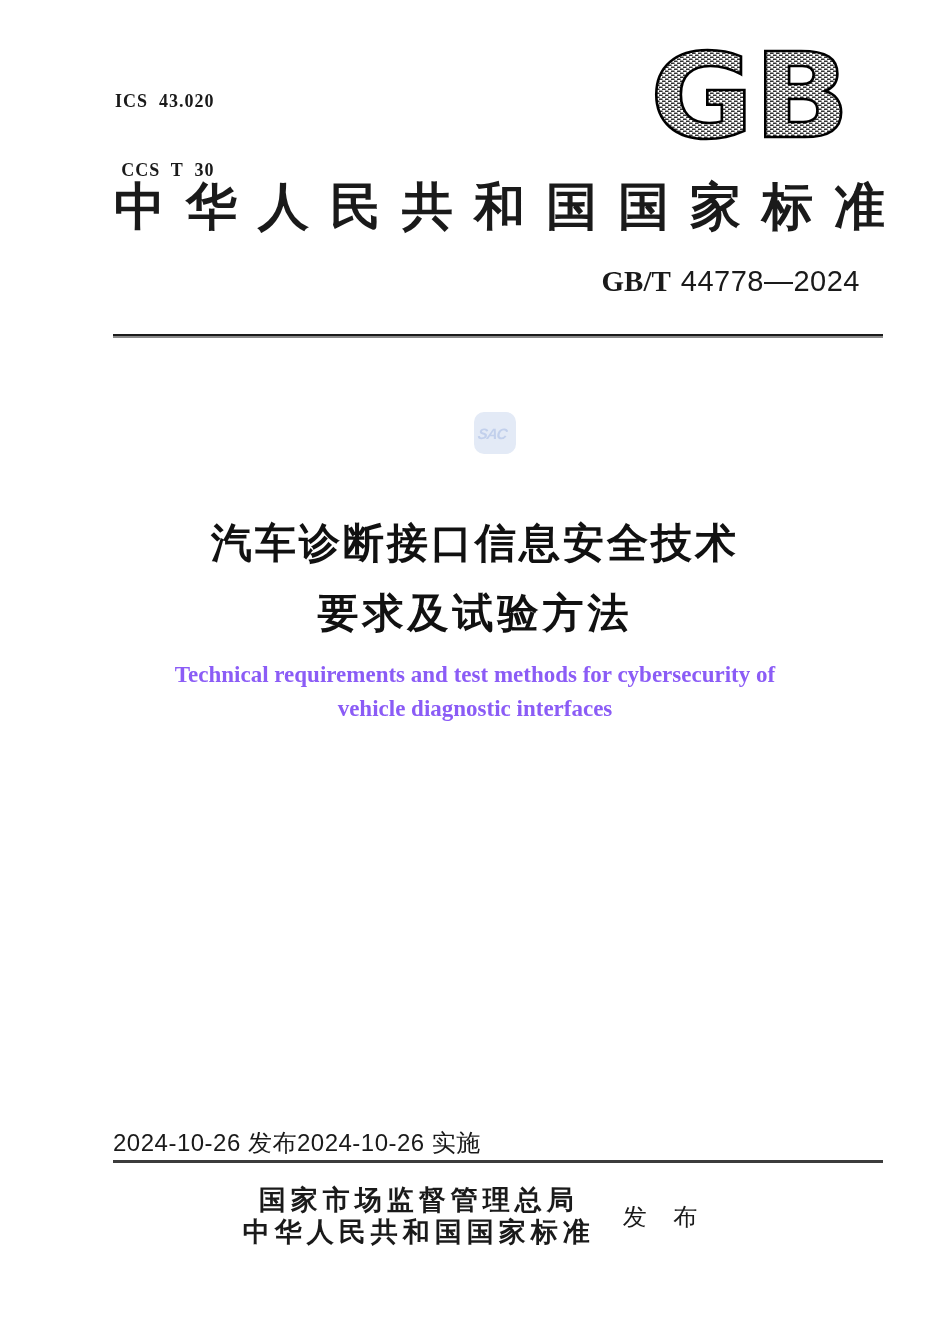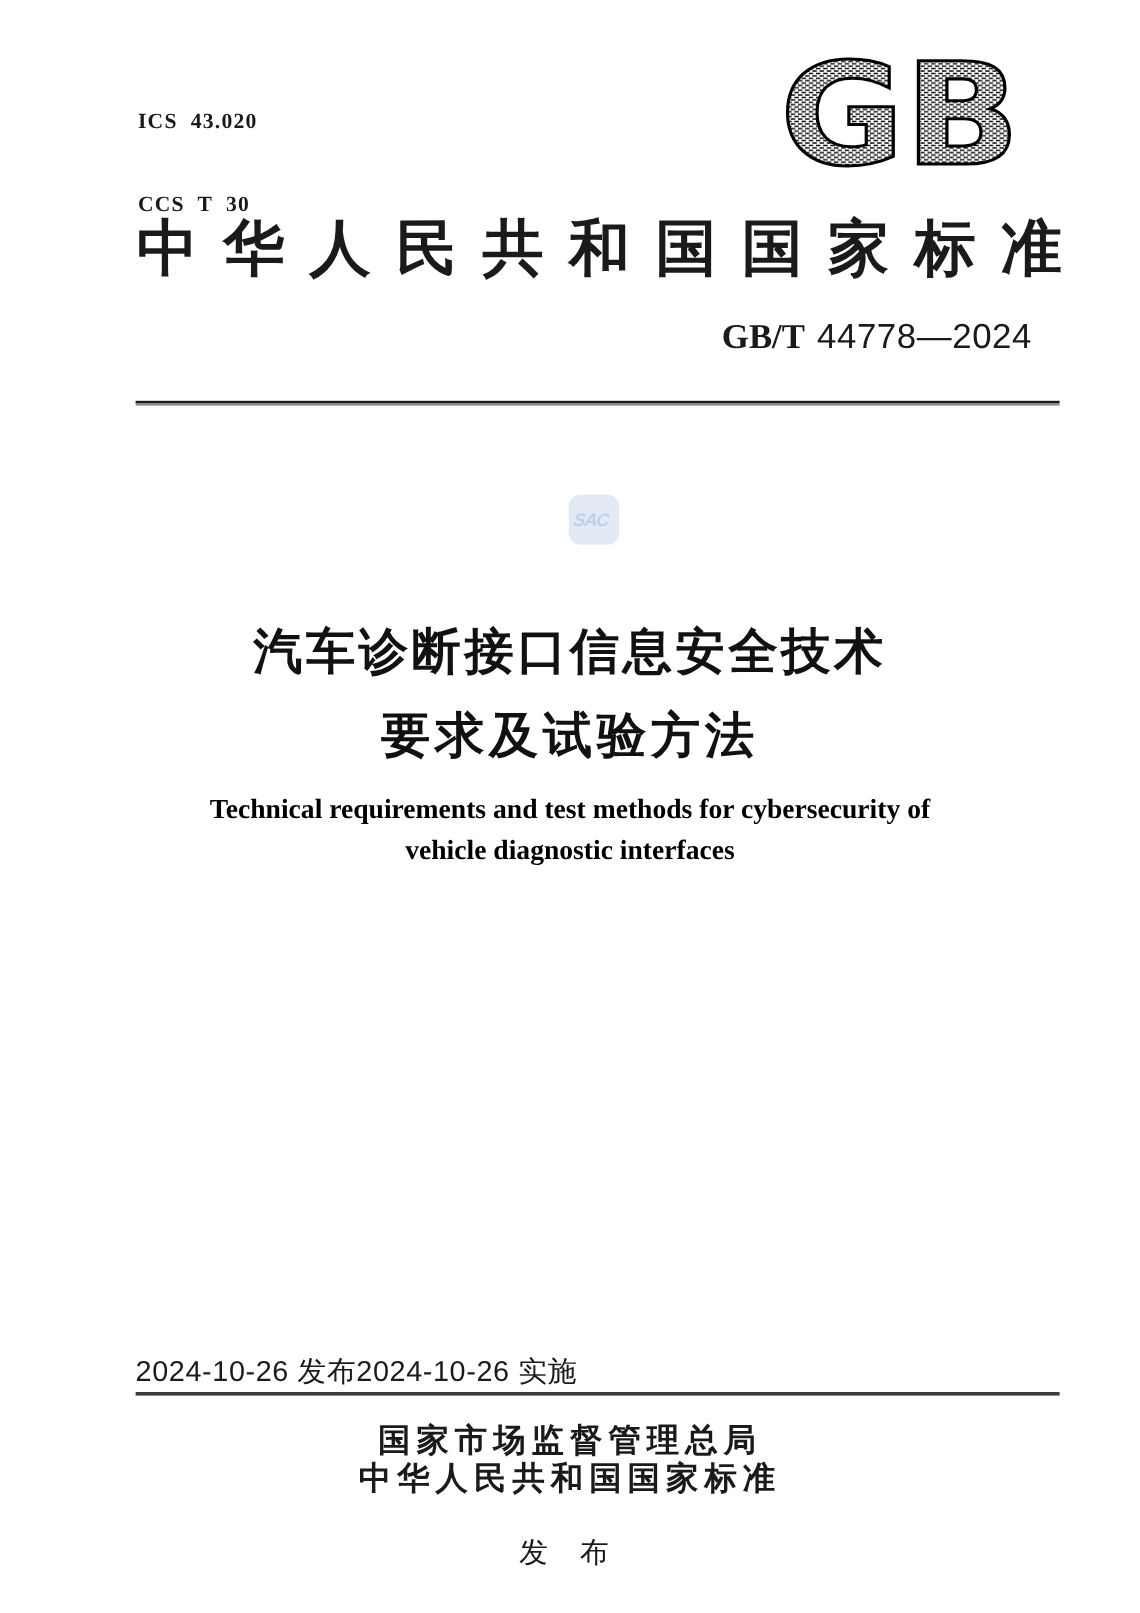--- a/index.html
+++ b/index.html
@@ -15,20 +15,21 @@
 
   
   .ics-block {
     left: 115px; top: 44px;
     font-family: "Liberation Serif", serif;
     font-weight: bold;
     font-size: 18px;
     line-height: 23px;
     letter-spacing: 1px;
     white-space: pre;
+    text-align: right;
   }
 
   
   .gb-logo { left: 644px; top: 40px; width: 212px; height: 108px; }
 
   
   .national-title {
     left: 114px; top: 173px; width: 790px;
     font-family: "Liberation Serif", serif;
     font-weight: bold;
@@ -89,21 +90,21 @@
   .doc-title-zh .line2 { letter-spacing: 4px; }
 
   
   .doc-title-en {
     left: 0; top: 658px; width: 950px;
     text-align: center;
     font-family: "Liberation Serif", serif;
     font-weight: bold;
     font-size: 23px;
     line-height: 34px;
-    color: #000000;
+    color: #8b5cf6;
   }
 
   
   .dates-row {
     left: 113px; top: 1127px; width: 770px;
     display: flex; 
     font-size: 24px;
     font-weight: 500;
     letter-spacing: 0.5px;
   }
@@ -111,21 +112,20 @@
   .rule-bottom {
     left: 113px; top: 1160px; width: 770px; height: 3px;
     background: #3c3c3c;
   }
 
   
   .publisher {
     left: 0; top: 1184px; width: 950px;
     display: flex; justify-content: center; align-items: center;
     gap: 28px;
-    flex-direction: column;
   }
   .publisher .zh-lines {
     font-family: "Liberation Serif", serif;
     font-weight: bold;
     font-size: 27px;
     line-height: 32px;
     letter-spacing: 5px;
     text-align: center;
     white-space: nowrap;
   }

